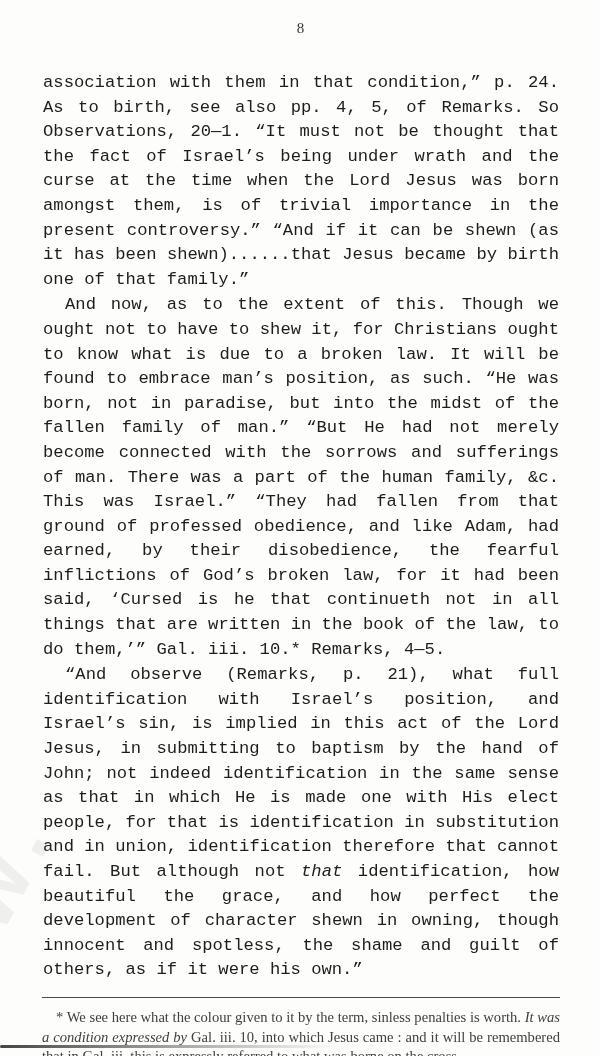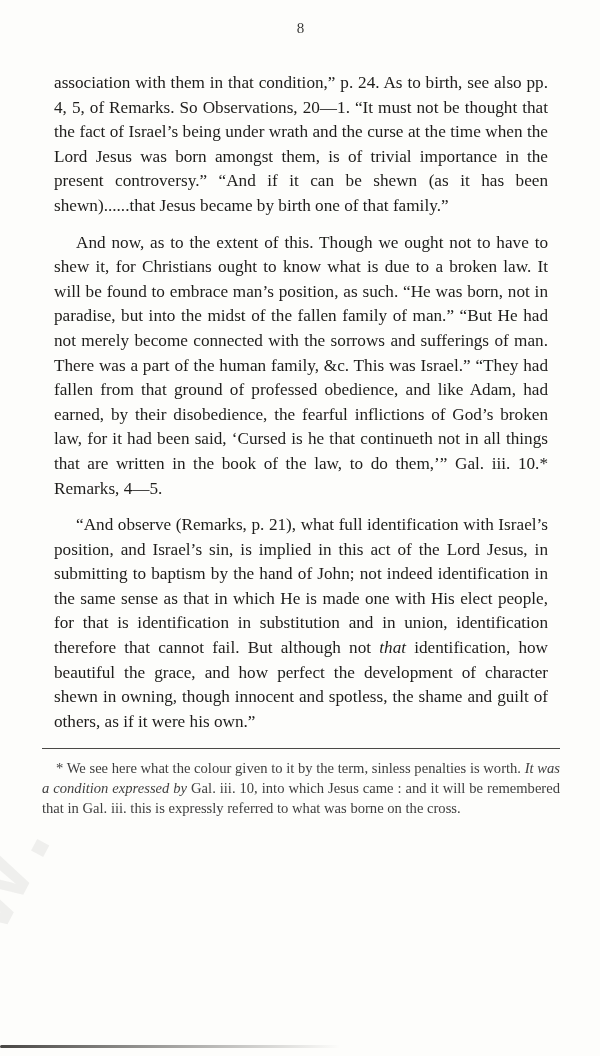--- a/index.html
+++ b/index.html
@@ -40,21 +40,22 @@
     white-space: nowrap;
     pointer-events: none;
     user-select: none;
   }
   .body-text {
     font-size: 17.2px;
     line-height: 24.6px;
     text-align: justify;
   }
   .para {
-    margin: 12px;
+    margin: 1px;
+    font-family: Liberation Mono, monospace;
   }
   .para.indent {
     text-indent: 22px;
   }
   .it {
     font-style: italic;
   }
   .footnote-rule {
     border: none;
     border-top: 1px solid #4a4946;

